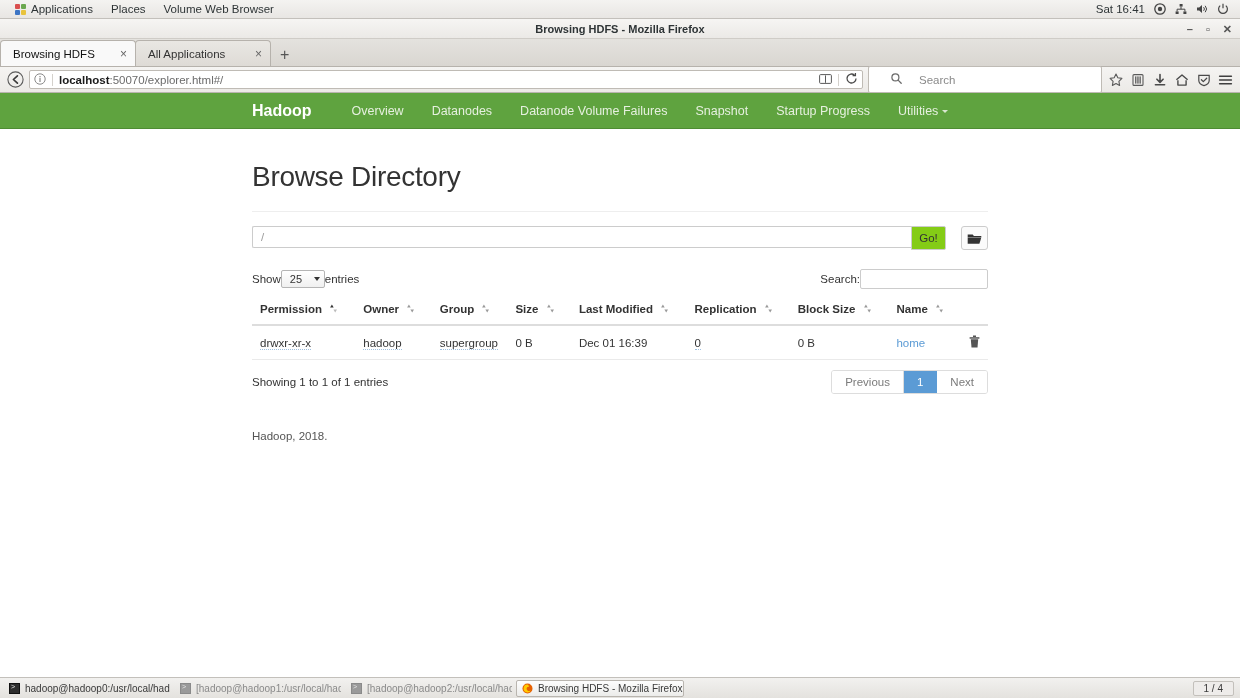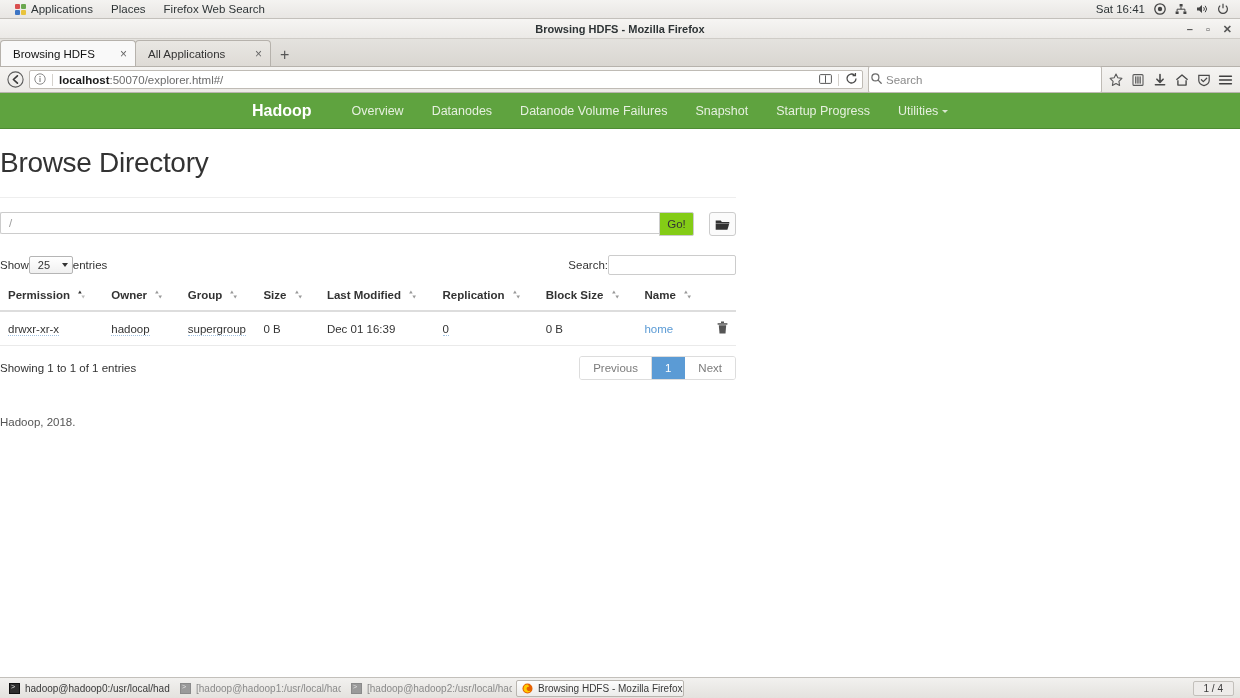--- a/index.html
+++ b/index.html
@@ -81,40 +81,40 @@
   #urlbar {
     flex: 1; height: 19px; background: #fff; border: 1px solid #bfbbb5; border-radius: 2px;
     display: flex; align-items: center; gap: 6px; padding: 0 4px;
     font-size: 11.5px; color: #6b6b6b;
   }
   #urlbar .sep { width: 1px; height: 12px; background: #d4d1cc; }
   #url-text { flex: 1; white-space: nowrap; overflow: hidden; }
   #url-text b { color: #1a1a1a; font-weight: bold; }
   #searchbar {
     width: 234px; height: 27px; background: #fff; border: 1px solid #bfbbb5; border-radius: 2px;
-    display: flex; align-items: center; gap: 4px; padding: 0 2px;
+    display: flex; align-items: center; gap: 17px; padding: 0 22px;
     font-size: 11.5px; color: #8a8a8a;
   }
   .tb-icon { width: 17px; height: 18px; display: flex; align-items: center; justify-content: center; color: #4f4f4f; }
 
   
   #page { flex: 1; background: #ffffff; overflow: hidden; position: relative; }
 
   #hadoop-nav {
     height: 36px; background: #5fa33f;
     display: flex; align-items: center;
     padding-left: 252px;
     font-size: 12.5px;
     border-bottom: 1px solid #4e8c33;
   }
   #hadoop-brand { color: #fff; font-size: 16px; font-weight: bold; margin-right: 26px; }
   .hnav-item { color: #e6f0df; padding: 0 14px; white-space: nowrap; }
   .hnav-caret { display: inline-block; margin-left: 4px; border-left: 3.5px solid transparent; border-right: 3.5px solid transparent; border-top: 3.5px solid #d9e7d0; vertical-align: middle; }
 
-  #container { width: 736px; padding-top: 18px; }
+  #container { width: 736px; margin-left: 252px; padding-top: 32px; }
 
   h1#title { font-size: 28px; font-weight: normal; color: #333; letter-spacing: -0.3px; }
   hr.rule { border: none; border-top: 1px solid #eeeeee; margin: 18px 0 14px 0; }
 
   
   #path-group { display: flex; align-items: stretch; margin-bottom: 19px; }
   #path-input {
     flex: 1; height: 22px; border: 1px solid #cccccc; border-right: none;
     border-radius: 2px 0 0 2px; background: #fff;
     font-size: 11.5px; color: #9a9a9a; padding: 0 8px; display: flex; align-items: center;
@@ -209,21 +209,21 @@
         <i></i>
         <i></i>
         <i></i>
       </span>
     <span>Applications</span>
   </div>
   <div class="panel-item">
     <span>Places</span>
   </div>
   <div class="panel-item">
-    <span>Firefox Web Search</span>
+    <span>Volume Web Browser</span>
   </div>
   <div class="panel-spacer"></div>
   <div id="tray">
     <span>Sat 16:41</span>
     <span>
       <svg width="12" height="12" viewBox="0 0 12 12">
           <circle cx="6" cy="6" r="5.2" fill="none" stroke="#444" stroke-width="1.3"></circle>
           <circle cx="6" cy="6" r="2.2" fill="#444"></circle>
         </svg>
     </span>

